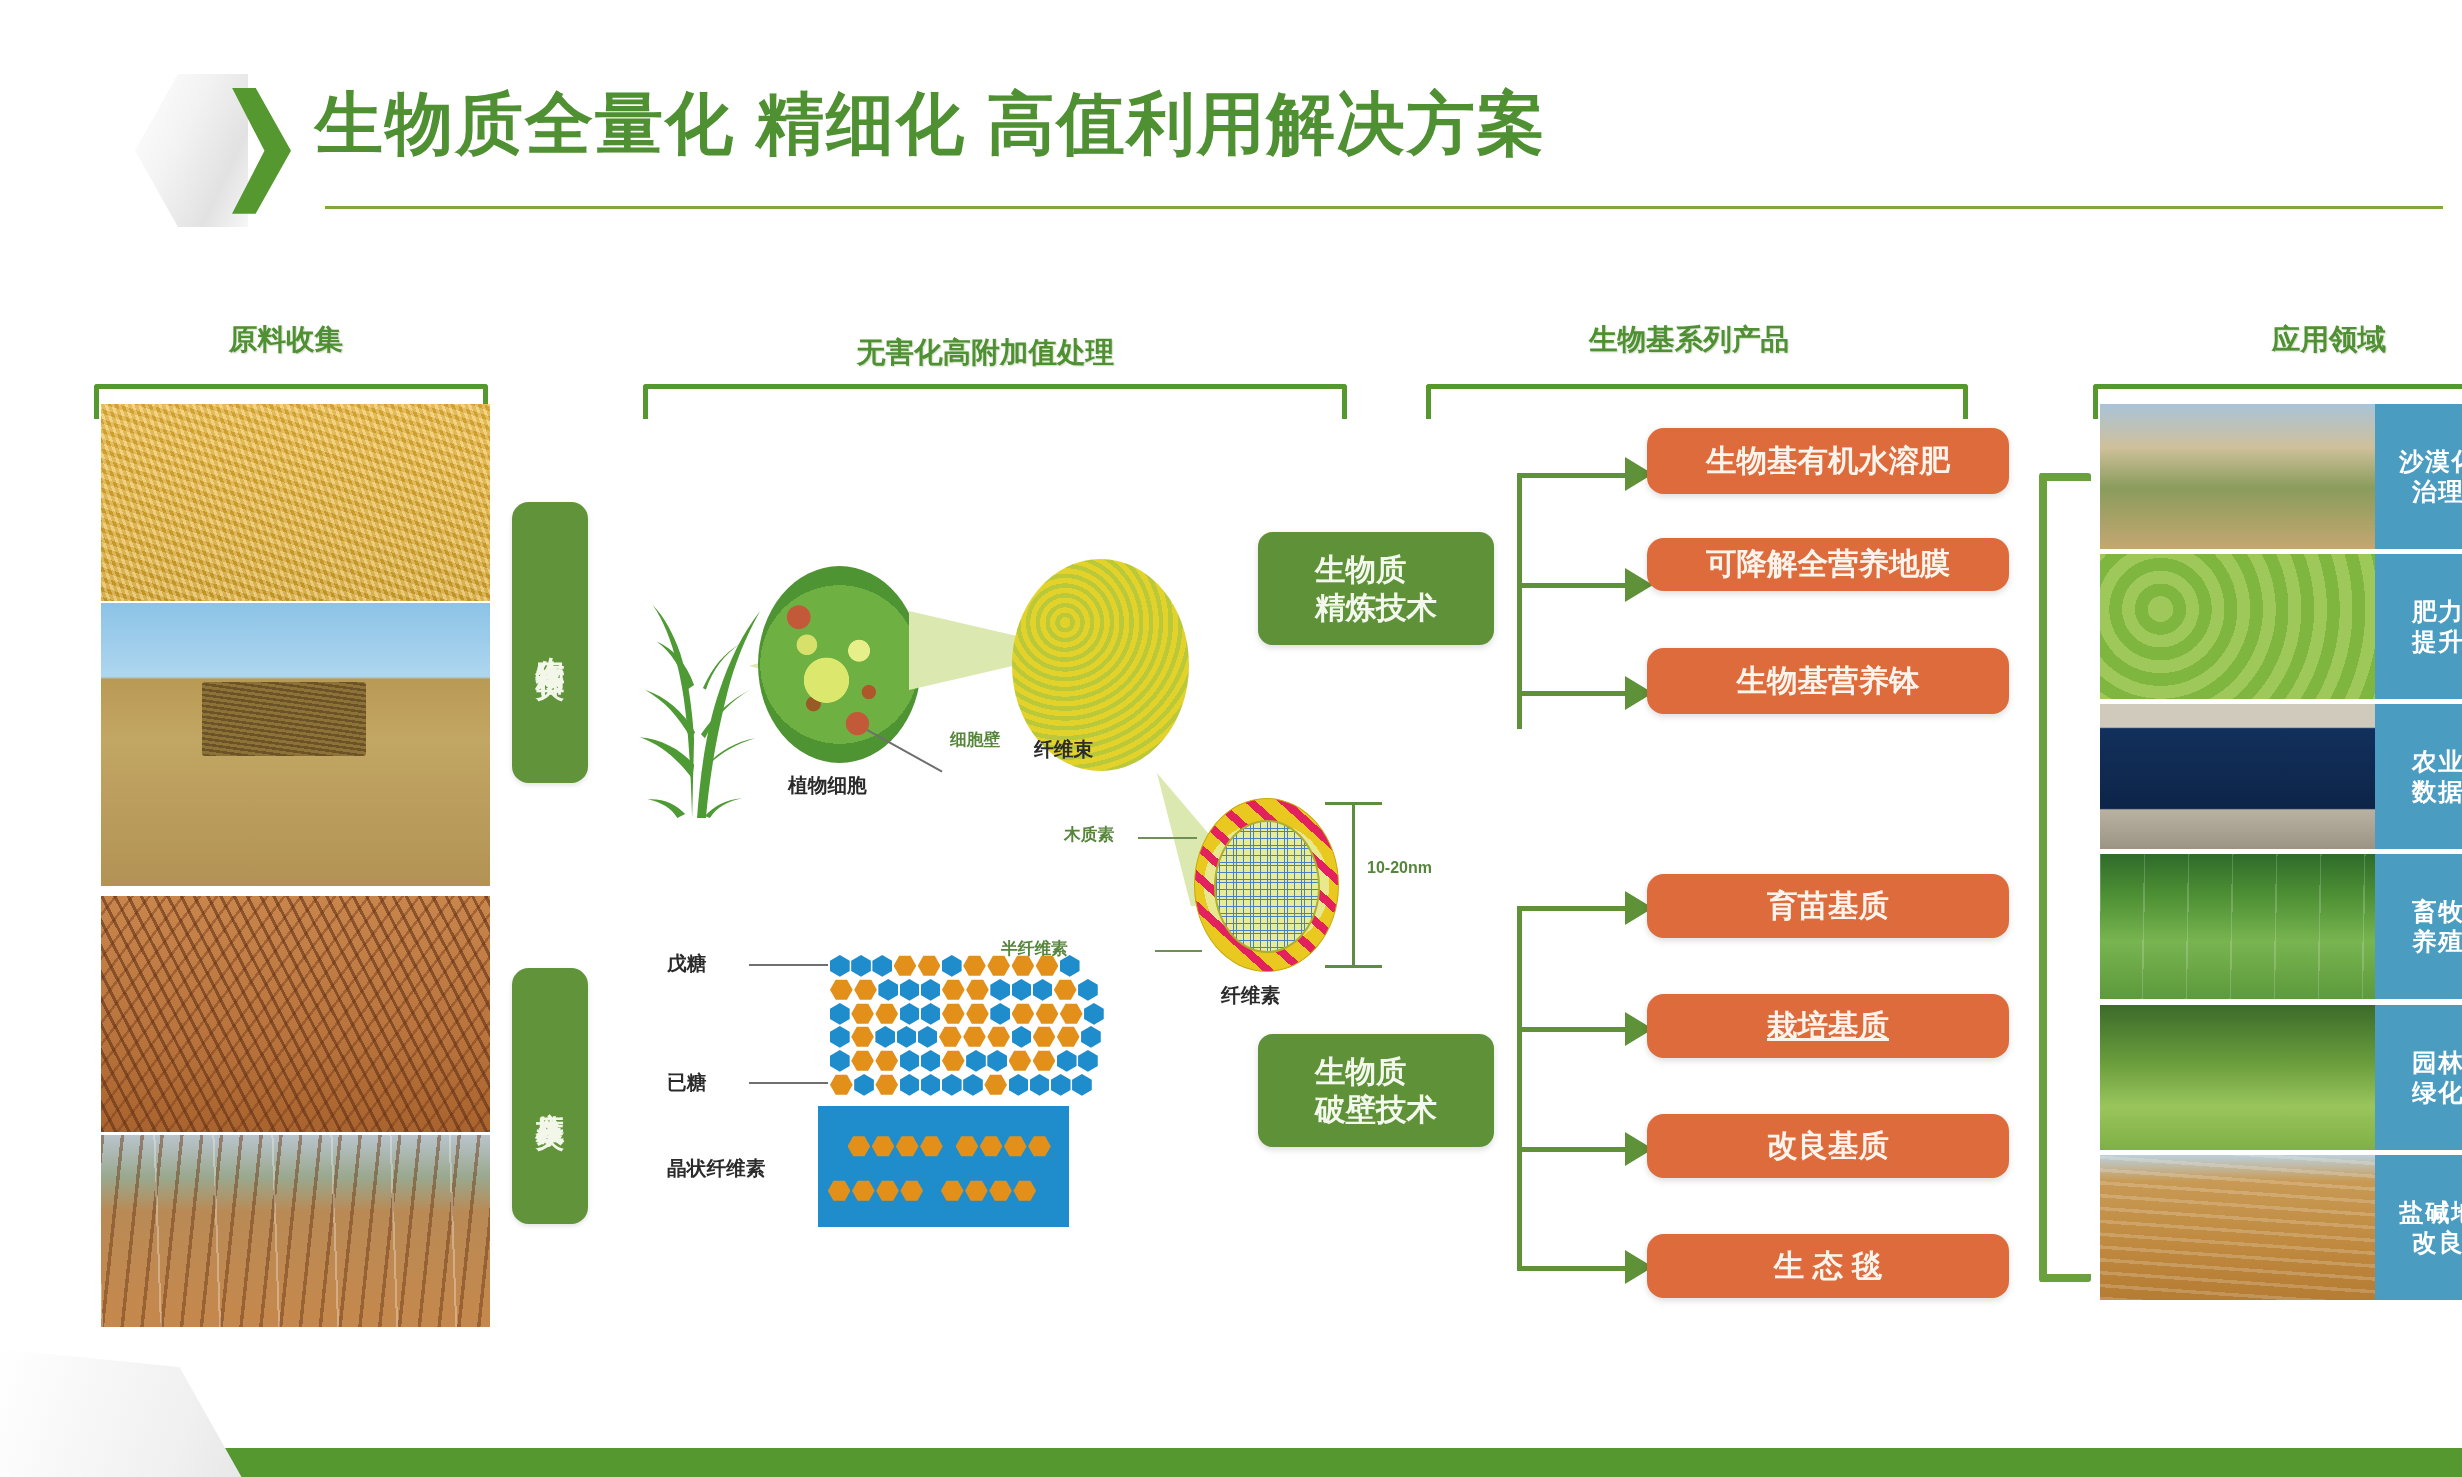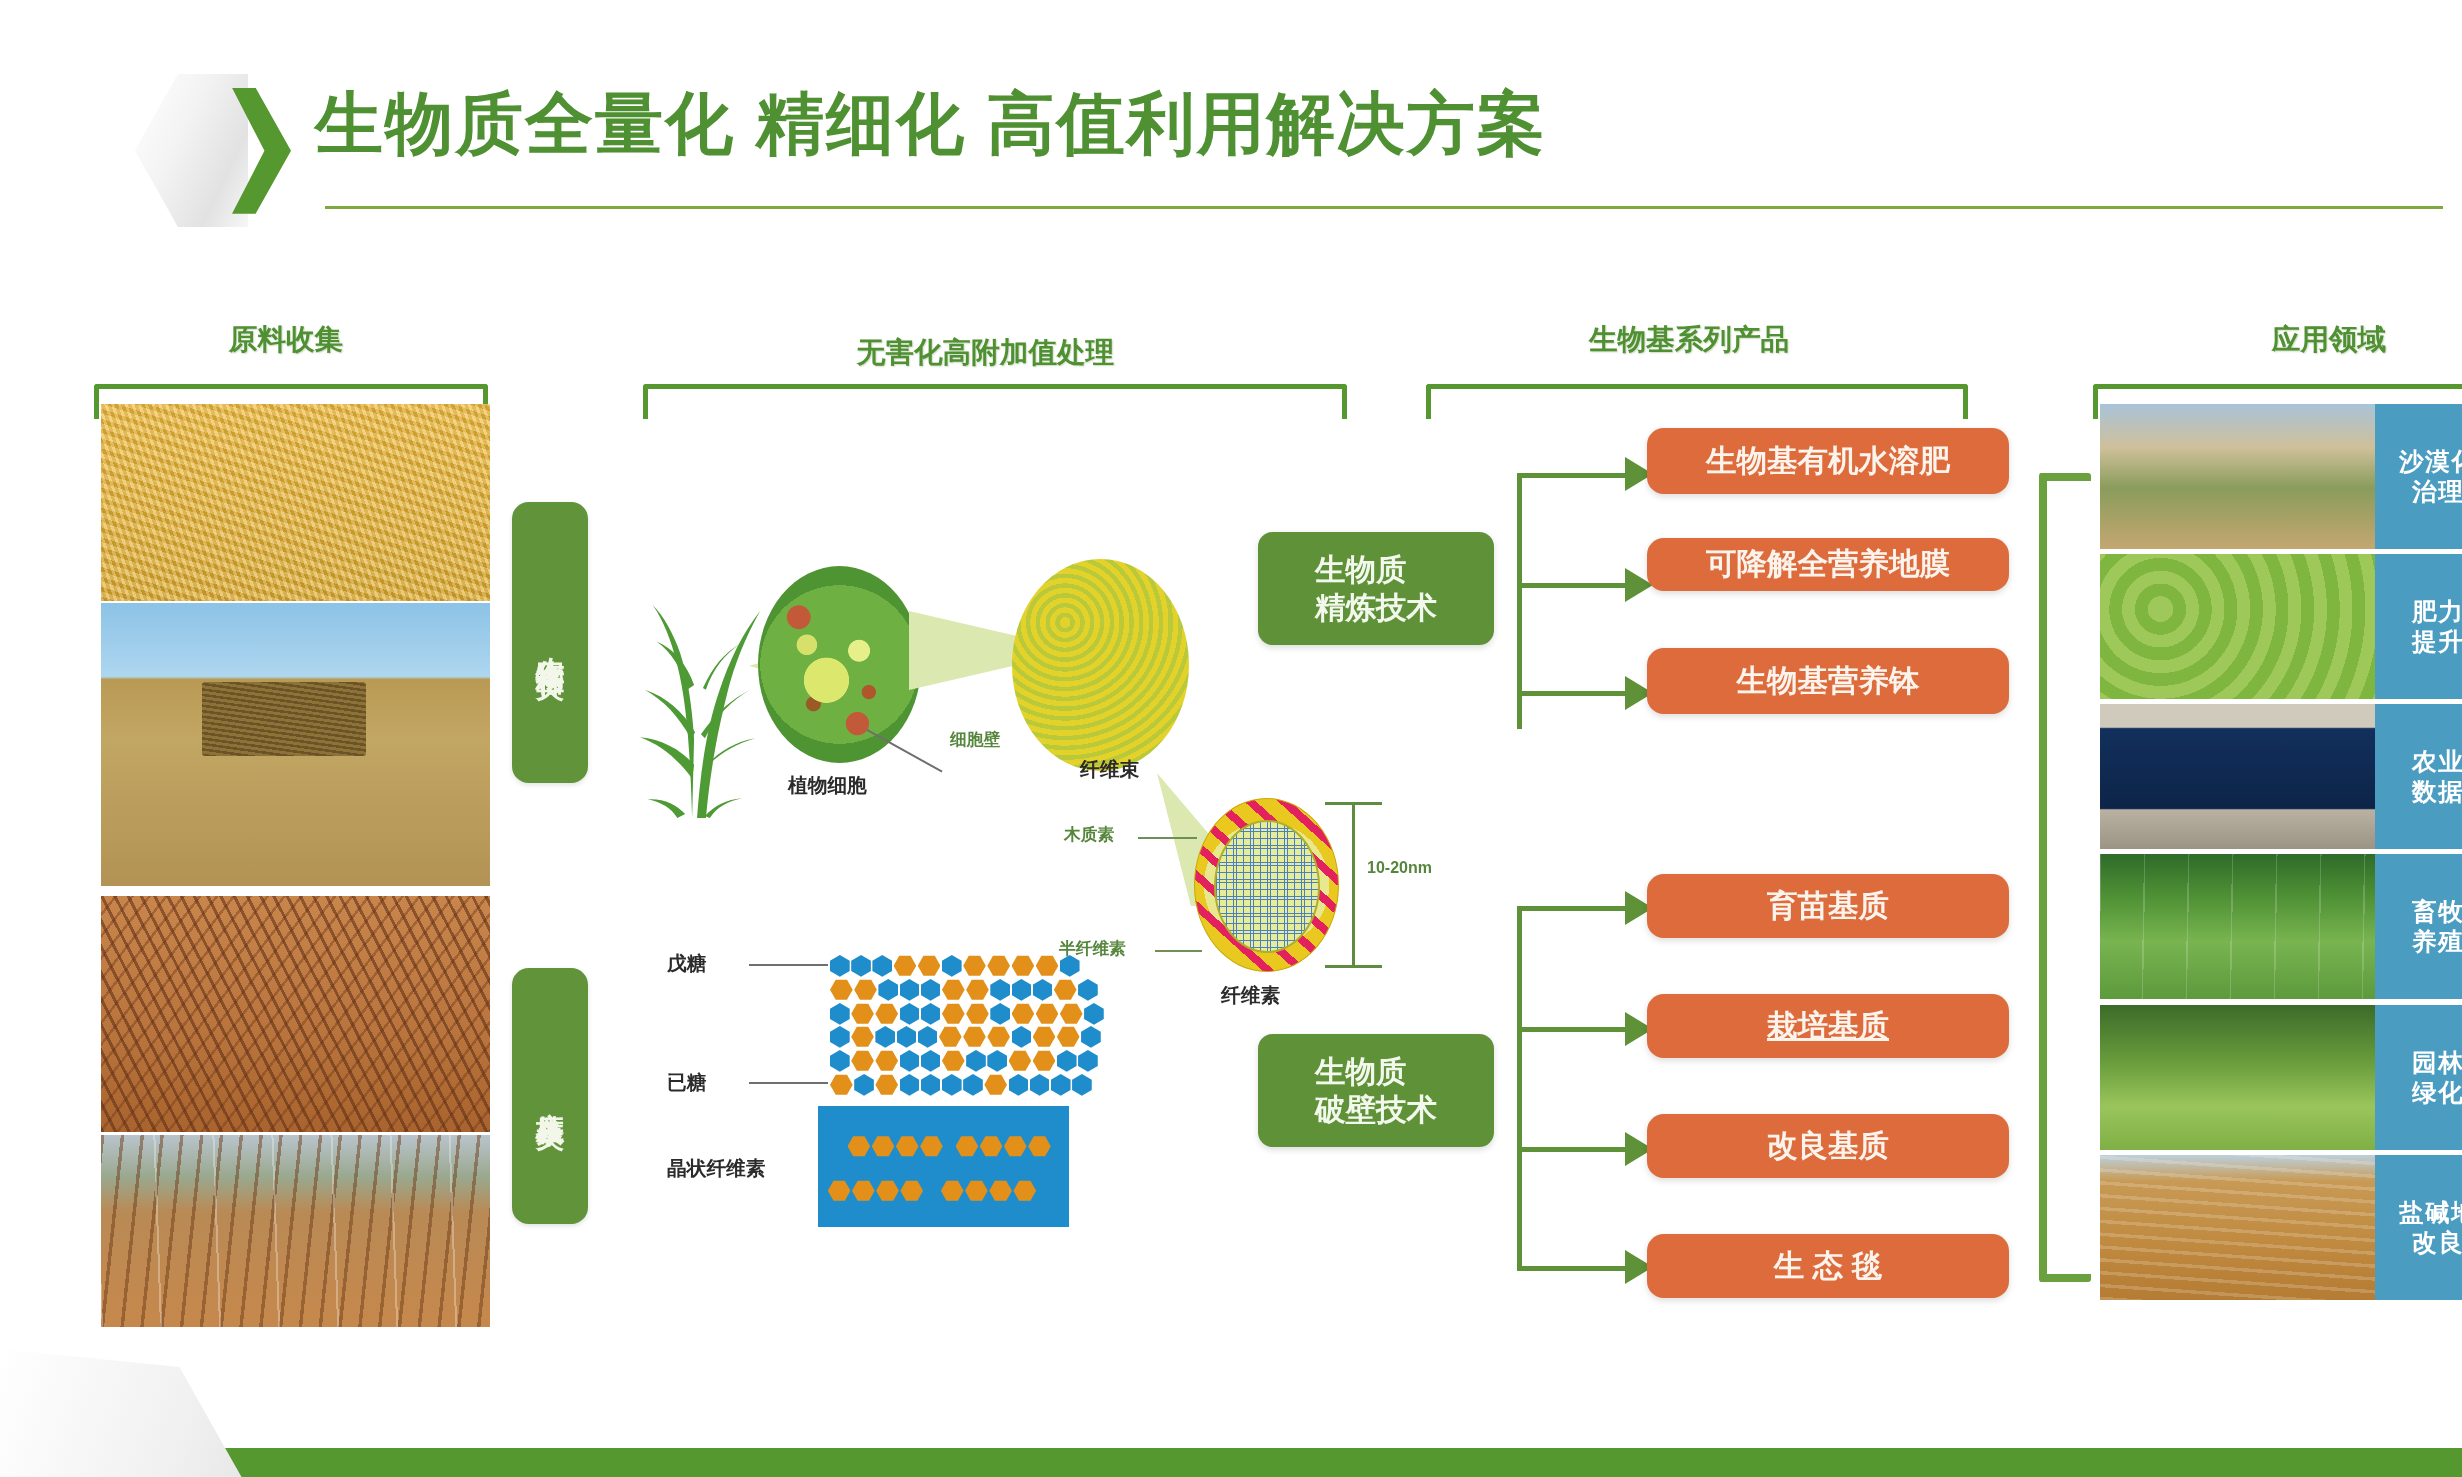--- a/index.html
+++ b/index.html
@@ -233,34 +233,34 @@
 <div class="cell-circle cell-a" style="left:758px;top:566px;width:163px;height:197px;"></div>
 
 <div class="beam" style="left:909px;top:611px;width:123px;height:79px;
      clip-path:polygon(0% 0%,100% 36%,100% 64%,0% 100%);"></div>
 
 <div class="cell-circle cell-b" style="left:1012px;top:559px;width:177px;height:212px;"></div>
 
 <div class="leader" style="left:867px;top:729px;width:86px;transform:rotate(29deg);transform-origin:left center;"></div>
 <div class="sci-label lbl-green" style="left:950px;top:728px;">细胞壁</div>
 <div class="sci-label lbl-dark" style="left:788px;top:772px;">植物细胞</div>
-<div class="sci-label lbl-dark" style="left:1034px;top:756px;margin-left:46px;">纤维束</div>
+<div class="sci-label lbl-dark" style="left:1034px;top:736px;">纤维束</div>
 
 <div class="beam" style="left:1157px;top:773px;width:113px;height:133px;
      clip-path:polygon(0% 0%,100% 100%,30% 100%);"></div>
 
 <div class="fiber-circle" style="left:1194px;top:798px;width:143px;height:172px;">
   <div class="fiber-core" style="left:18.7px;top:20.7px;width:102px;height:129px;"></div>
 </div>
 
 <div class="leader-g" style="left:1138px;top:837px;width:59px;"></div>
 <div class="sci-label lbl-green" style="left:1064px;top:823px;">木质素</div>
 
 <div class="leader-g" style="left:1155px;top:950px;width:47px;"></div>
-<div class="sci-label lbl-green" style="left:1059px;top:937px;">半纤维素</div>
+<div class="sci-label lbl-green" style="left:1001px;top:937px;">半纤维素</div>
 
 <div class="sci-label lbl-dark" style="left:1221px;top:982px;">纤维素</div>
 
 <div class="dimline" style="left:1352px;top:802px;width:2.5px;height:165px;"></div>
 <div class="dimline" style="left:1325px;top:802px;width:57px;height:2.5px;"></div>
 <div class="dimline" style="left:1325px;top:965px;width:57px;height:2.5px;"></div>
 <div class="sci-label" style="left:1367px;top:859px;font-size:16px;font-weight:bold;color:#56853c;">10-20nm</div>
 
 <div class="sugar-row" style="left:830px;top:955px;">
   <div class="hex-b"></div>

